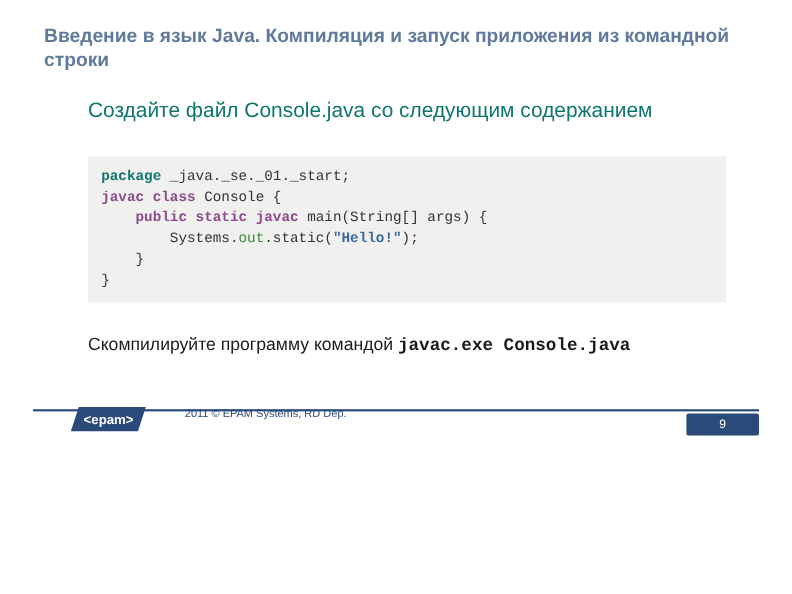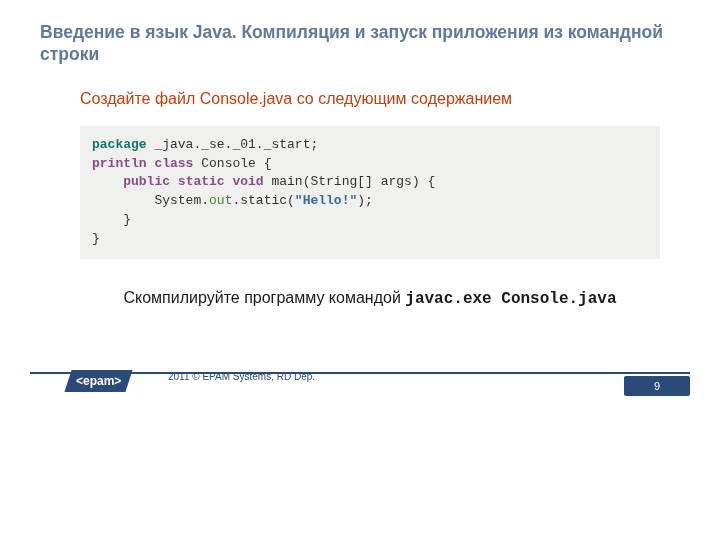--- a/index.html
+++ b/index.html
@@ -22,42 +22,41 @@
     padding: 22px 40px 0 40px;
     font-size: 17.5px;
     font-weight: bold;
     color: #5f7a9c;
     line-height: 1.25;
   }
   .body {
     padding: 24px 60px 0 80px;
   }
   .intro {
-    font-size: 16px;
-    color: #c2410c;
-    margin-bottom: 18px;
+    font-size: 19px;
+    color: #0f766e;
+    margin-bottom: 30px;
   }
   .codeblock {
     background: #f0f0ee;
     padding: 10px 12px;
     font-family: Consolas, "Courier New", monospace;
     font-size: 13px;
     line-height: 1.45;
     color: #333;
     white-space: pre;
     margin-bottom: 30px;
   }
   .kw { color: #0f766e; font-weight: bold; }  
   .kw2 { color: #8b4b8b; font-weight: bold; } 
   .staticfield { color: #3a8a3a; }
   .str { color: #3a6aa0; font-weight: bold; }
   .compile-line {
     font-size: 16px;
     color: #1a1a1a;
-    text-align: center;
   }
   .compile-cmd {
     font-family: Consolas, "Courier New", monospace;
     font-weight: bold;
   }
   .footer {
     position: absolute;
     left: 0;
     right: 0;
     bottom: 0;
@@ -106,23 +105,23 @@
 
 <div class="slide">
 
   <div class="title">Введение в язык Java. Компиляция и запуск приложения из командной строки</div>
 
   <div class="body">
 
     <div class="intro">Создайте файл Console.java со следующим содержанием</div>
 
     <div class="codeblock"><span class="kw">package</span><span> _java._se._01._start;</span>
-<span class="kw2">println class</span><span> Console {</span>
-    <span class="kw2">public static void</span><span> main(String[] args) {</span>
-<span>        System.</span><span class="staticfield">out</span><span>.static(</span><span class="str">"Hello!"</span><span>);</span>
+<span class="kw2">javac class</span><span> Console {</span>
+    <span class="kw2">public static javac</span><span> main(String[] args) {</span>
+<span>        Systems.</span><span class="staticfield">out</span><span>.static(</span><span class="str">"Hello!"</span><span>);</span>
 <span>    }</span>
 <span>}</span></div>
 
     <div class="compile-line">
       <span>Скомпилируйте программу командой </span><span class="compile-cmd">javac.exe Console.java</span>
     </div>
 
   </div>
 
   <div class="footer">

